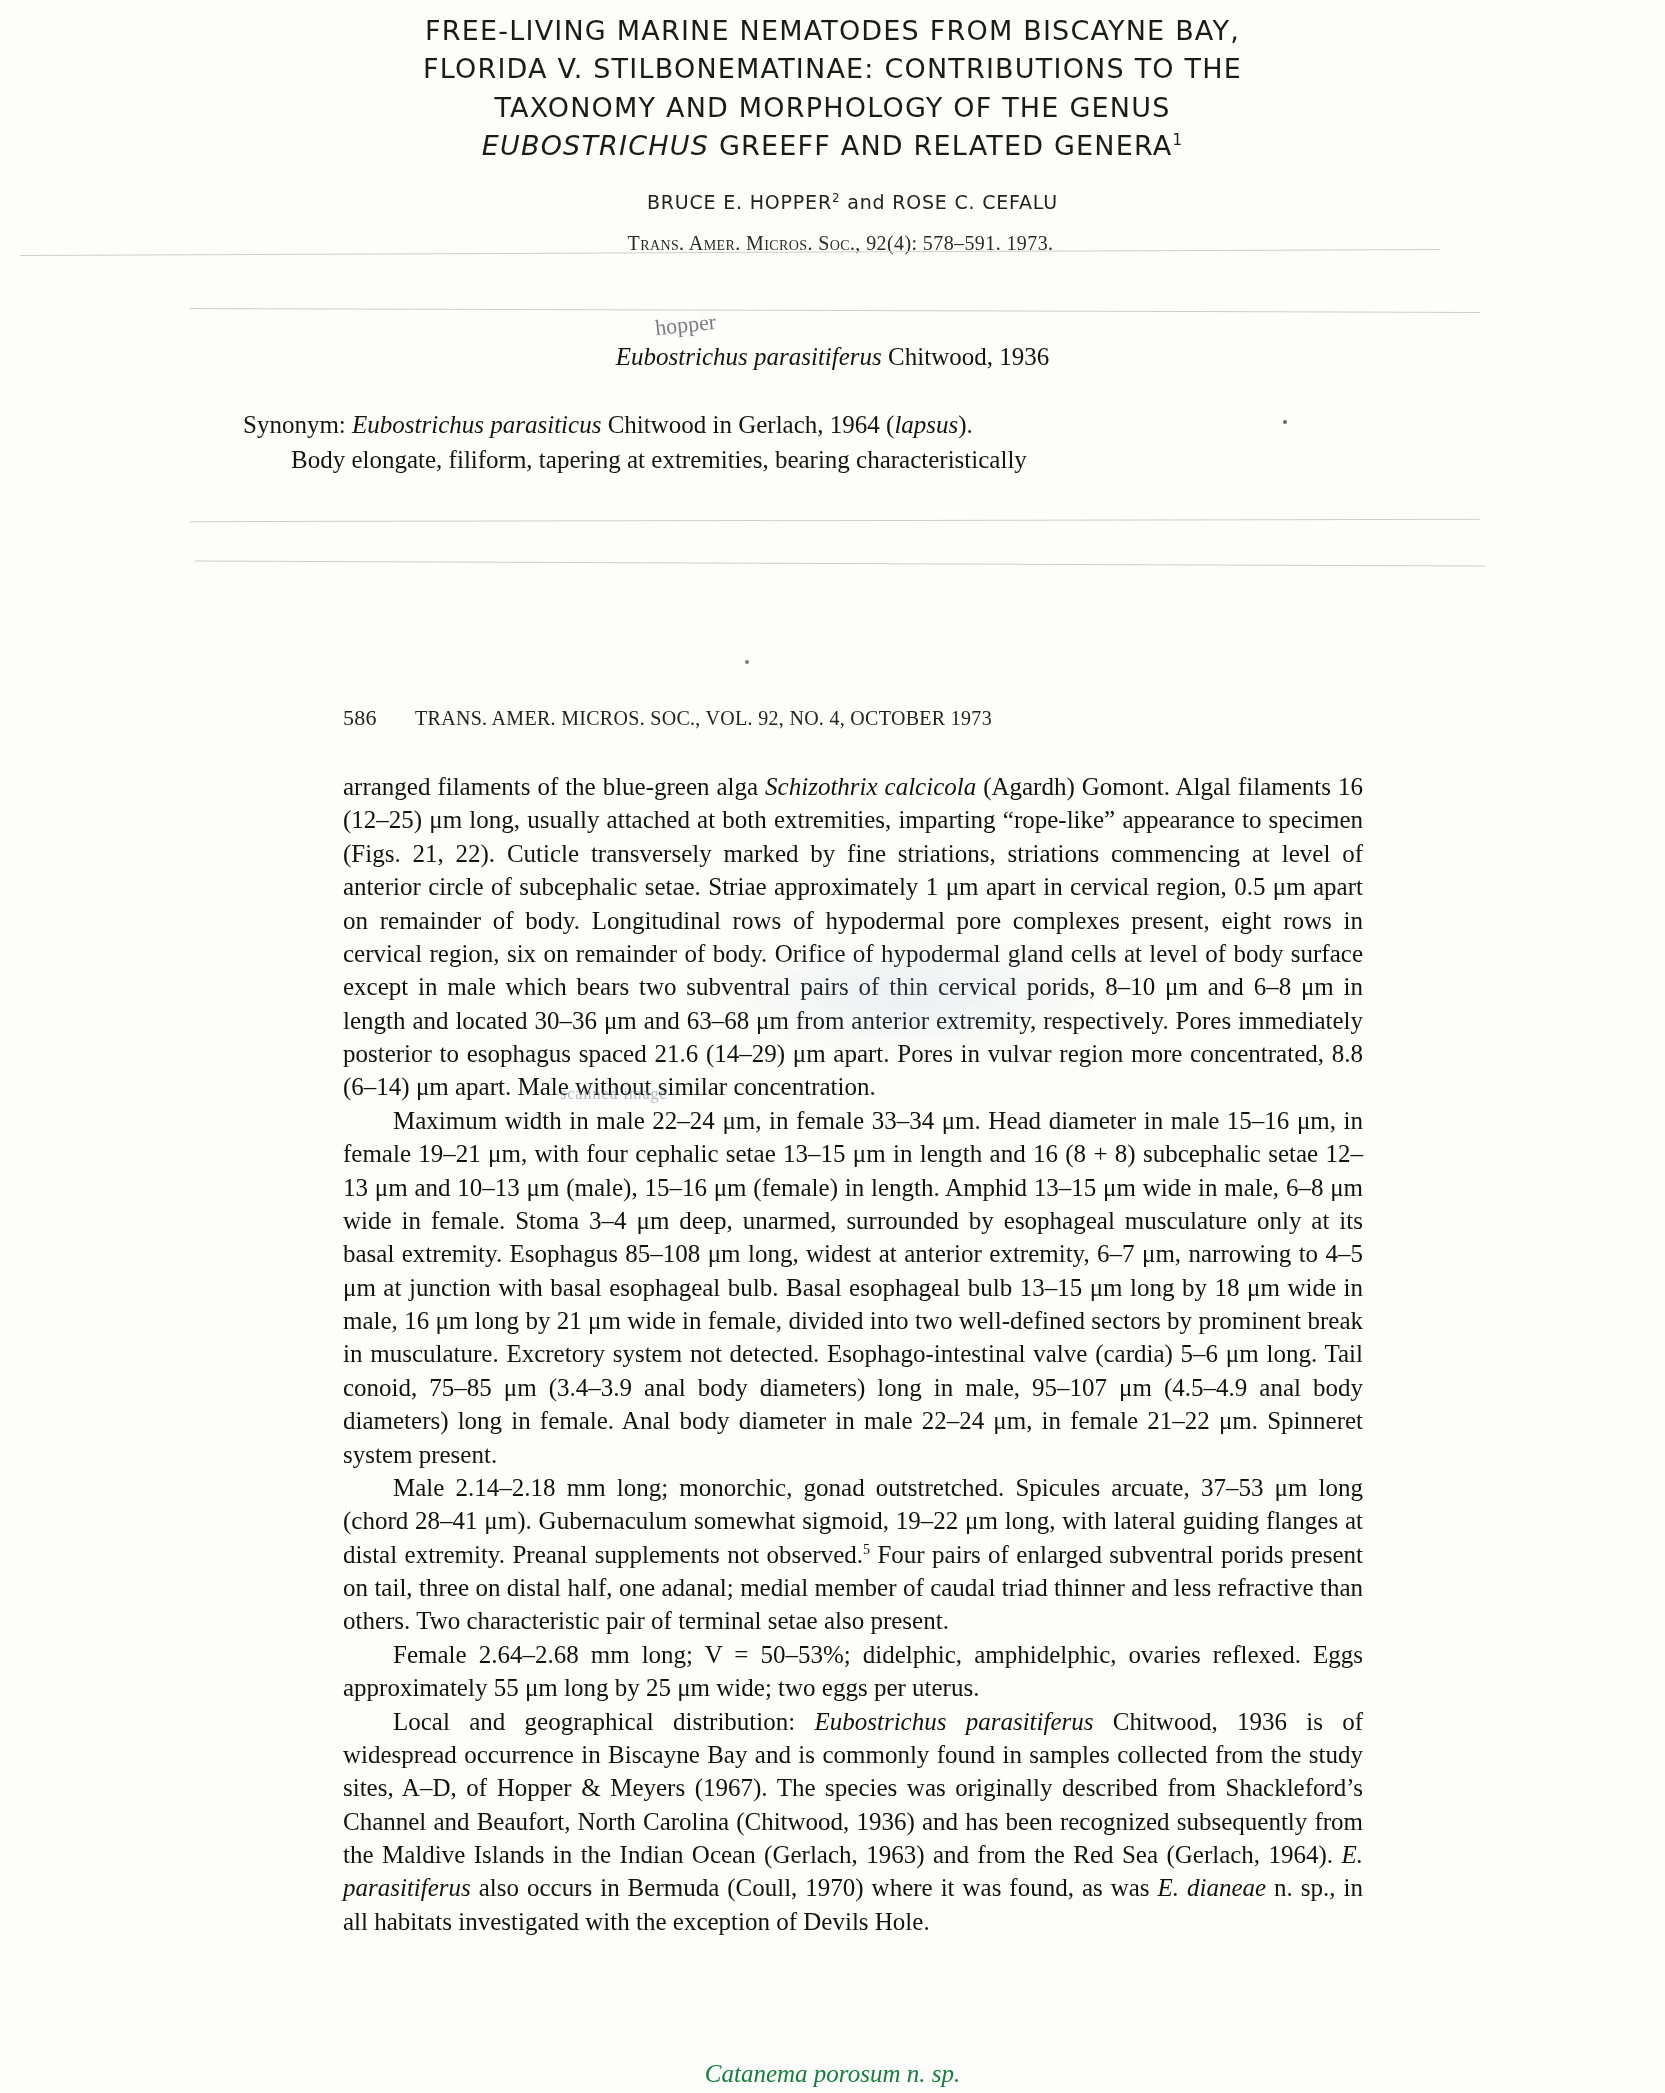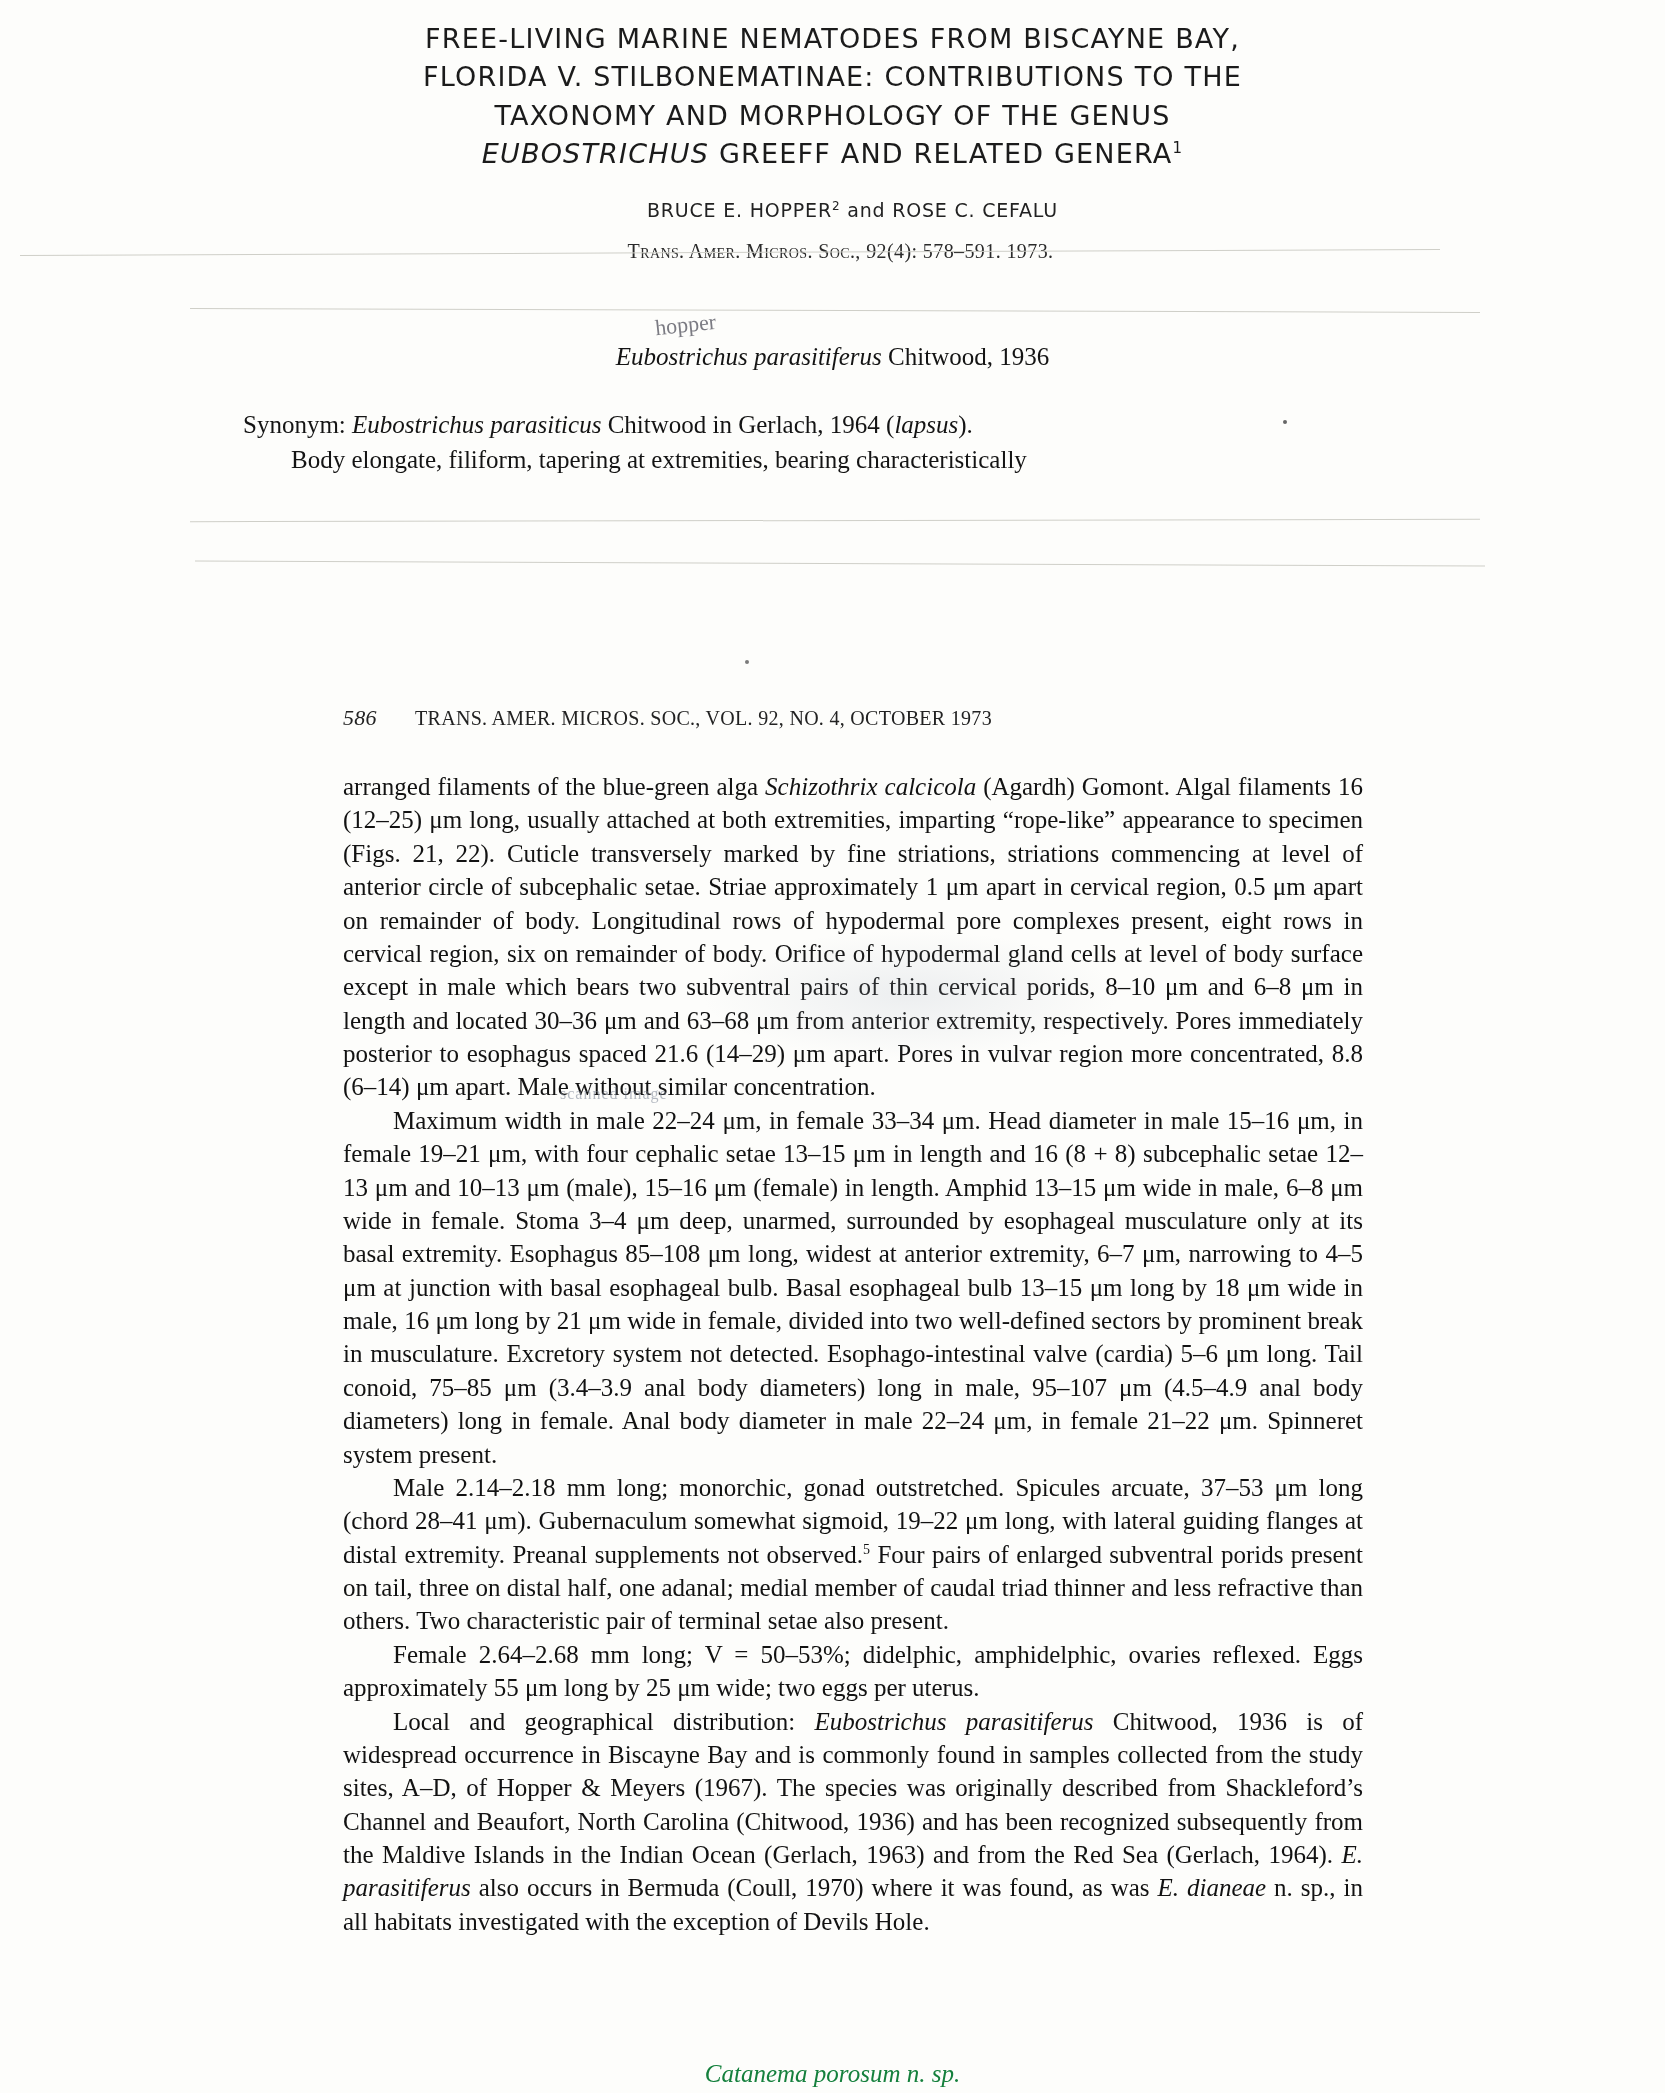--- a/index.html
+++ b/index.html
@@ -18,21 +18,21 @@
 
   .page {
     position: absolute;
     inset: 0;
     background: #fdfdfb;
   }
 
   
   .header-block {
     position: absolute;
-    top: 20px;
+    top: 12px;
     left: 0;
     width: 1665px;
   }
 
   .paper-title {
     font-family: "DejaVu Sans", sans-serif;
     font-size: 27px;
     letter-spacing: 1.2px;
     text-align: center;
     line-height: 1.42;
@@ -127,21 +127,20 @@
     font-variant: small-caps;
     font-size: 20px;
     letter-spacing: 0.3px;
     color: #222;
   }
   .running-head .pageno {
     display: inline-block;
     width: 72px;
     font-variant: normal;
     font-size: 22px;
-    font-style: italic;
   }
 
   
   .body-col {
     position: absolute;
     top: 770px;
     left: 343px;
     width: 1020px;
     font-size: 25px;
     line-height: 1.335;

